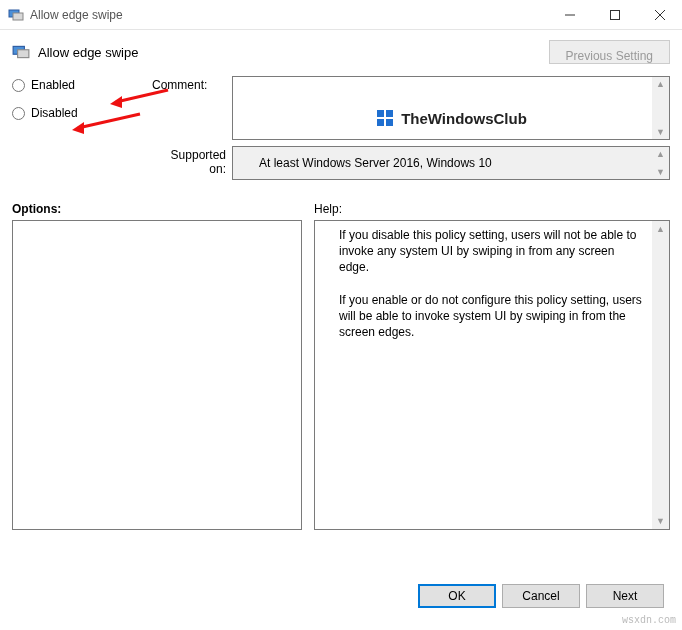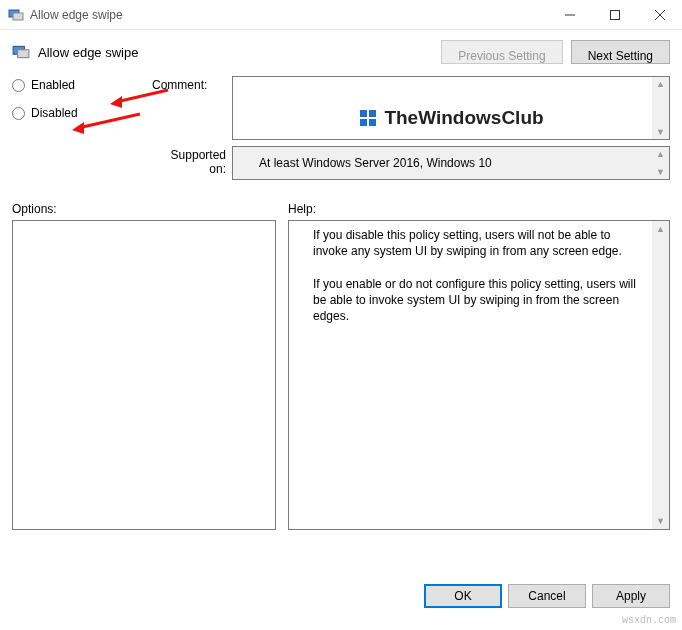--- a/index.html
+++ b/index.html
@@ -87,37 +87,37 @@
     display: flex;
     align-items: center;
     padding: 0 20px 0 26px;
   }
   .panels {
     display: flex;
     padding: 8px 12px 0 12px;
     gap: 12px;
   }
   .panel-col { display: flex; flex-direction: column; }
-  .panel-col.left { width: 264px; }
+  .panel-col.left { width: 290px; font-weight: bold; }
   .panel-col.right { flex: 1; }
   .panel-label { margin-bottom: 4px; }
   .panel-box {
     border: 1px solid #7a7a7a;
     background: #fff;
     position: relative;
     padding: 6px 24px;
     font-size: 12px;
     line-height: 1.35;
     overflow: hidden;
   }
   .panel-box.left { height: 310px; }
   .panel-box.right { height: 310px; padding-right: 22px; }
   .buttons {
     position: absolute;
-    right: 12px;
+    right: 18px;
     bottom: 22px;
     display: flex;
     gap: 6px;
   }
   .btn {
     width: 78px;
     height: 24px;
     background: #e1e1e1;
     border: 1px solid #adadad;
     font-family: inherit;
@@ -125,21 +125,21 @@
   }
   .btn.primary { border: 2px solid #0078d7; }
   .watermark {
     position: absolute;
     right: 6px;
     bottom: 4px;
     font-size: 10px;
     color: #bbb;
     font-family: Liberation Mono, monospace;
   }
-  .logo { display: flex; align-items: center; font-size: 19px; font-weight: 600; color: #222; margin-top: 20px; }
+  .logo { display: flex; align-items: center; font-size: 15px; font-weight: 600; color: #222; margin-top: 20px; }
   .logo svg { width: 20px; height: 20px; margin-right: 6px; }
   .arrow-svg { position: absolute; pointer-events: none; }
   .gp-icon { display: flex; }
 </style>
 </head>
 <body>
 
 <div class="titlebar">
   <span class="icon gp-icon">
     <svg viewBox="0 0 16 16">
@@ -170,21 +170,20 @@
 
 <div class="header">
   <span class="icon gp-icon">
     <svg viewBox="0 0 16 16">
         <rect x="1" y="3" width="10" height="7" fill="#4a8fd8" stroke="#2c5aa0"></rect>
         <rect x="5" y="6" width="10" height="7" fill="#d8d8d8" stroke="#888"></rect>
       </svg>
   </span>
   <span class="name">Allow edge swipe</span>
   <button class="nav-btn" disabled="">Previous Setting</button>
-  <button class="nav-btn">Next Setting</button>
 </div>
 
 <div class="content">
   <div class="row">
     <div class="radios">
       <label class="radio-opt">
         <input type="radio" name="state" style="">
         <span>Enabled</span>
       </label>
       <label class="radio-opt">
@@ -240,21 +239,21 @@
         <span class="scroll-arrow">▲</span>
         <span class="scroll-arrow">▼</span>
       </div>
     </div>
   </div>
 </div>
 
 <div class="buttons">
   <button class="btn primary">OK</button>
   <button class="btn">Cancel</button>
-  <button class="btn">Apply</button>
+  <button class="btn">Next</button>
 </div>
 
 <svg class="arrow-svg" style="left:108px;top:82px;" width="70" height="30">
   <line x1="60" y1="8" x2="8" y2="20" stroke="#e11" stroke-width="3"></line>
   <polygon points="2,22 14,14 14,26" fill="#e11"></polygon>
 </svg>
 <svg class="arrow-svg" style="left:70px;top:108px;" width="80" height="30">
   <line x1="70" y1="6" x2="8" y2="20" stroke="#e11" stroke-width="3"></line>
   <polygon points="2,22 14,14 14,26" fill="#e11"></polygon>
 </svg>

